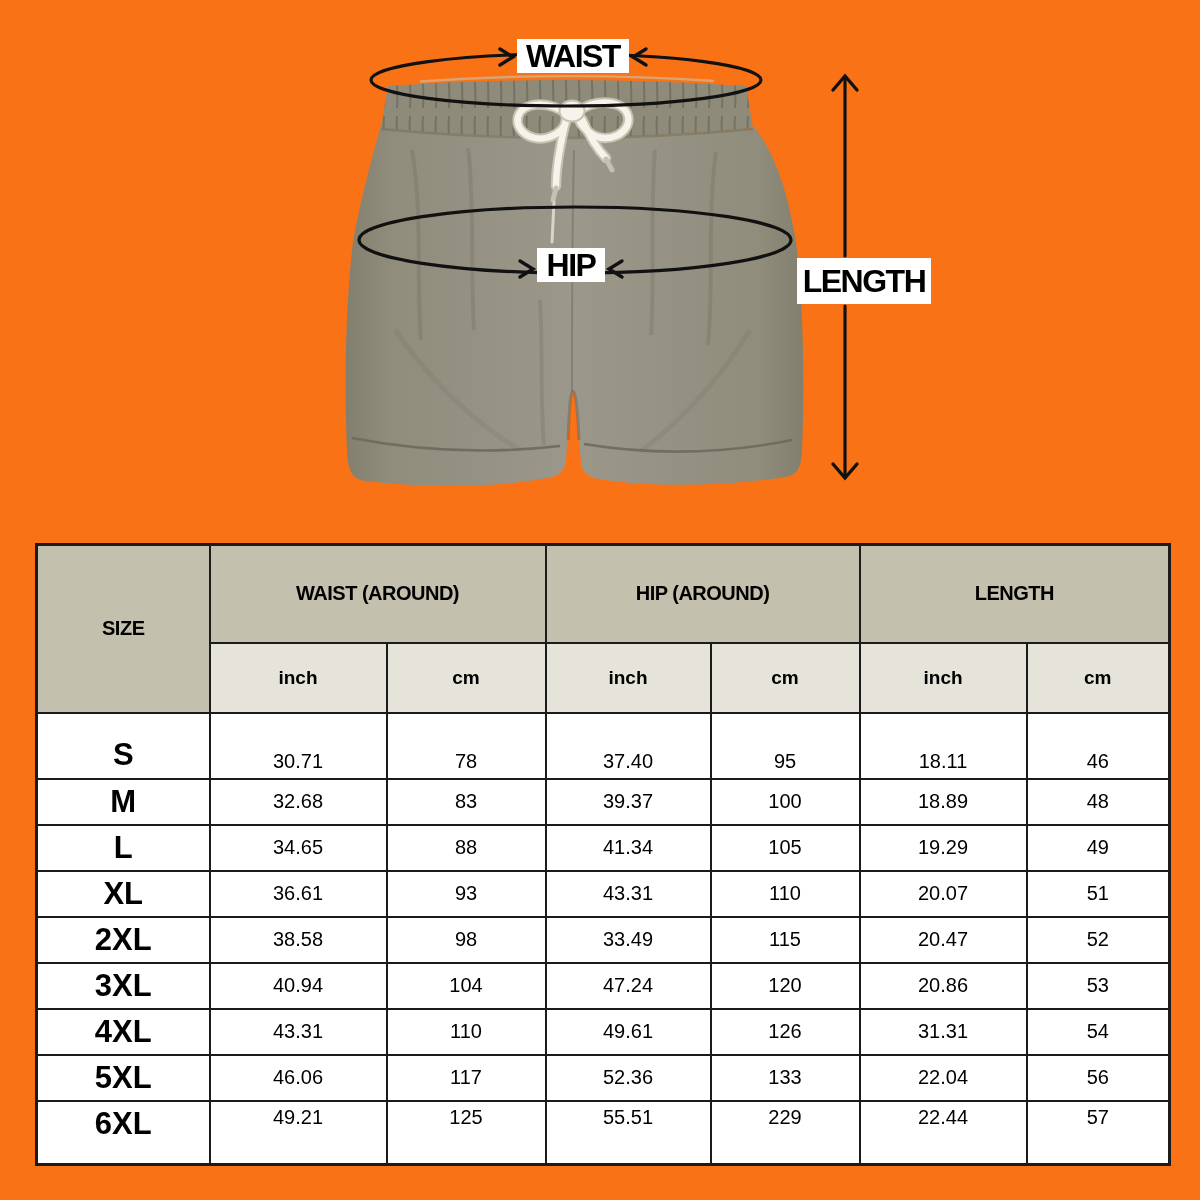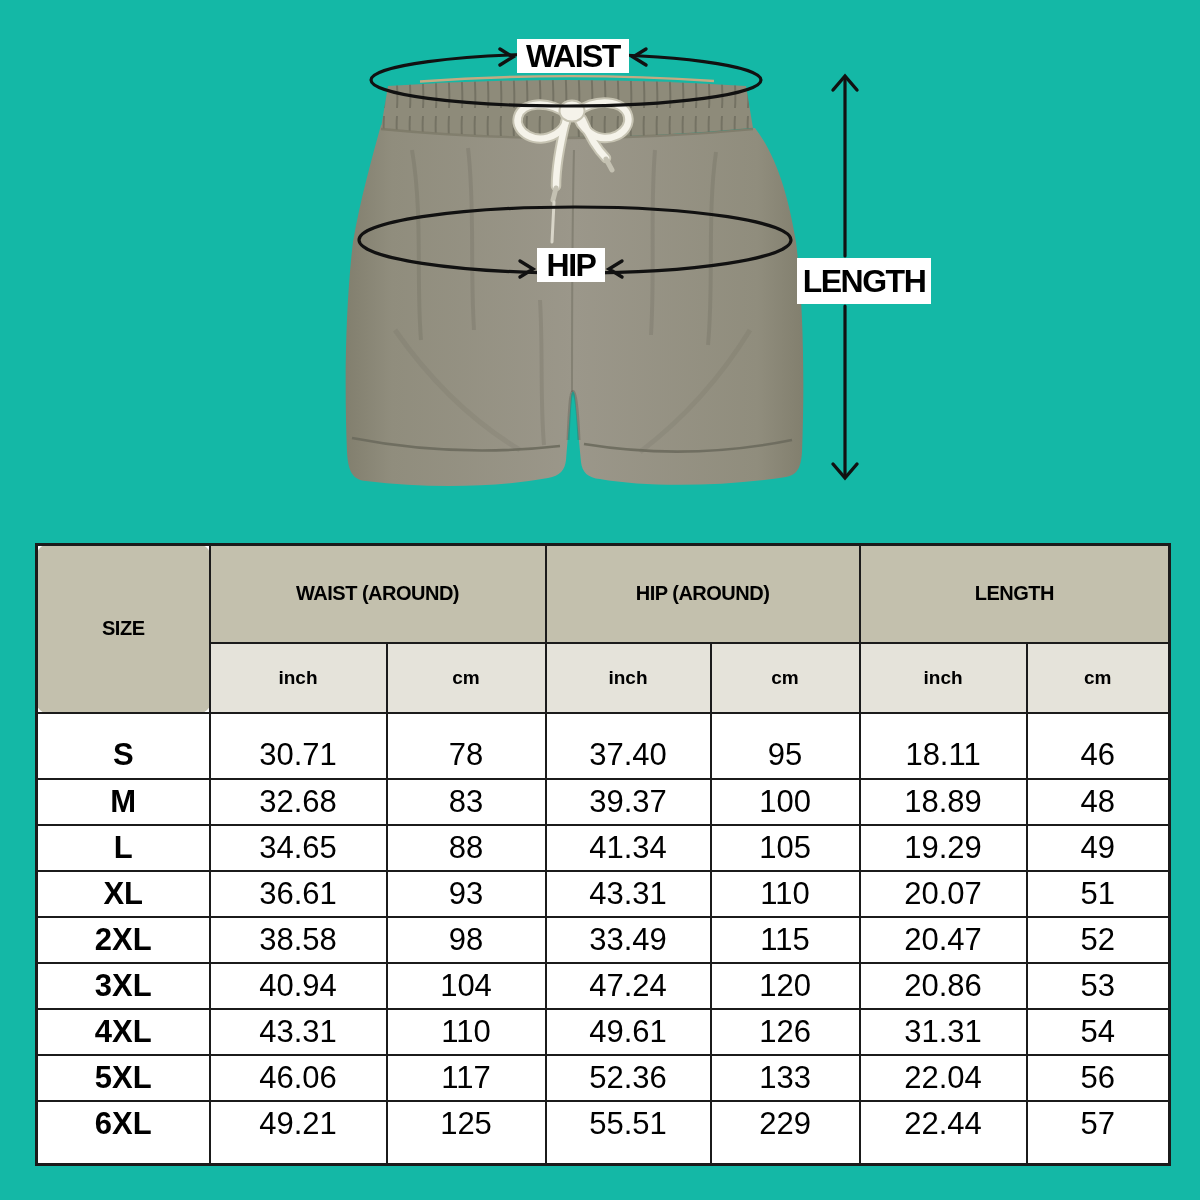--- a/index.html
+++ b/index.html
@@ -1,18 +1,18 @@
 <!DOCTYPE html>
 <html style="--header-bg: #c3c0ad; --subheader-bg: #e5e3da; --table-border: #1b1b1b; --annotation: #111111; --shorts-fabric: #98948a; --shorts-band: #8e8b7a; --drawstring: #f5f3ea; --lining: #d7a87e;"><head>
 <meta charset="utf-8">
 <style>
   * { margin:0; padding:0; box-sizing:border-box; }
   html,body { background:#ffffff; }
   .page {
-    position:relative; width:1200px; height:1200px; background:#14b8a6;
+    position:relative; width:1200px; height:1200px; background:#f97316;
     font-family:"Liberation Sans", sans-serif; overflow:hidden;text-decoration:underline;
   }
   
   .figure { position:absolute; left:0; top:0; width:1200px; height:542px; }
   .figure svg { position:absolute; left:0; top:0; }
   .measure-label {
     position:absolute; background:#fff; color:#000; font-weight:bold;
     font-size:32px; letter-spacing:-1.5px; text-align:center; white-space:nowrap;
     display:flex; align-items:center; justify-content:center;
   }
@@ -31,25 +31,25 @@
   }
   .size-table thead tr.group-row th {
     background:var(--header-bg, #c3c0ad);
     height:98px; font-size:20px; font-weight:bold; letter-spacing:-0.5px;
   }
   .size-table thead tr.units-row th {
     background:var(--subheader-bg, #e5e3da);
     height:70px; font-size:19px; font-weight:bold; letter-spacing:0px;
   }
   .size-table thead th.size-head {
-    background:var(--header-bg, #c3c0ad); font-size:27px;border-radius:10px;
+    background:var(--header-bg, #c3c0ad); font-size:27px;
   }
   .size-table tbody tr { height:46px; }
   .size-table tbody th { font-weight:bold; font-size:31px; }
-  .size-table tbody td { font-weight:normal; font-size:31px; }
+  .size-table tbody td { font-weight:normal; font-size:20px; }
   .size-table tbody tr.row-first { height:66px; }
   .size-table tbody tr.row-first th, .size-table tbody tr.row-first td
     { vertical-align:bottom; padding-bottom:5px; }
   .size-table tbody tr.row-last { height:64px; }
   .size-table tbody tr.row-last th, .size-table tbody tr.row-last td
     { vertical-align:top; padding-top:4px; }
 </style>
 </head>
 <body>
 

